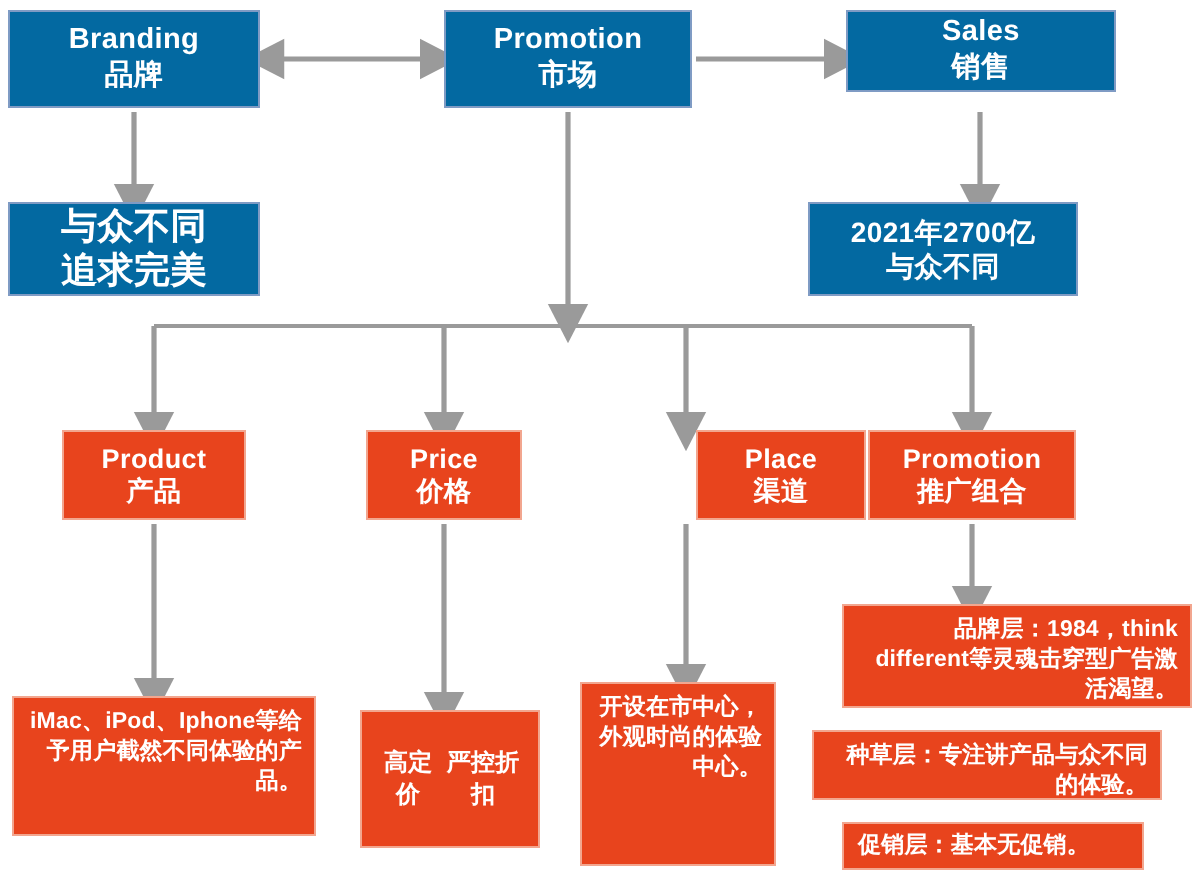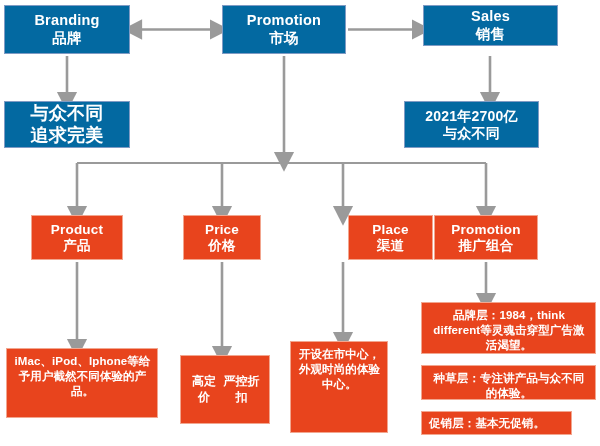--- a/index.html
+++ b/index.html
@@ -97,21 +97,21 @@
     font-size: 13.5px;
   }
   
   .leaf {
     position: absolute;
     box-sizing: border-box;
     background: #e8441d;
     border: 1px solid #f2a68f;
     color: #ffffff;
     font-weight: bold;
-    text-align: center;
+    text-align: right;
     line-height: 1.32;
     padding: 5px 6px 4px 7px;
     letter-spacing: 0.1px;
   }
   #leaf-product {
     left: 6px; top: 348px; width: 152px; height: 70px;
     font-size: 11.5px;
   }
   #leaf-price {
     left: 180px; top: 355px; width: 90px; height: 69px;
@@ -123,21 +123,21 @@
   }
   #leaf-place {
     left: 290px; top: 341px; width: 98px; height: 92px;
     font-size: 11.5px;
   }
   #leaf-promo-brand {
     left: 421px; top: 302px; width: 175px; height: 52px;
     font-size: 11.5px;
   }
   #leaf-promo-seed {
-    left: 421px; top: 365px; width: 175px; height: 35px;
+    left: 406px; top: 365px; width: 175px; height: 35px;
     font-size: 11.5px;
   }
   #leaf-promo-sales {
     left: 421px; top: 411px; width: 151px; height: 24px;
     font-size: 11.5px;
     display: flex;
     align-items: center;
   }
   .leaf .seg {
     display: block;

